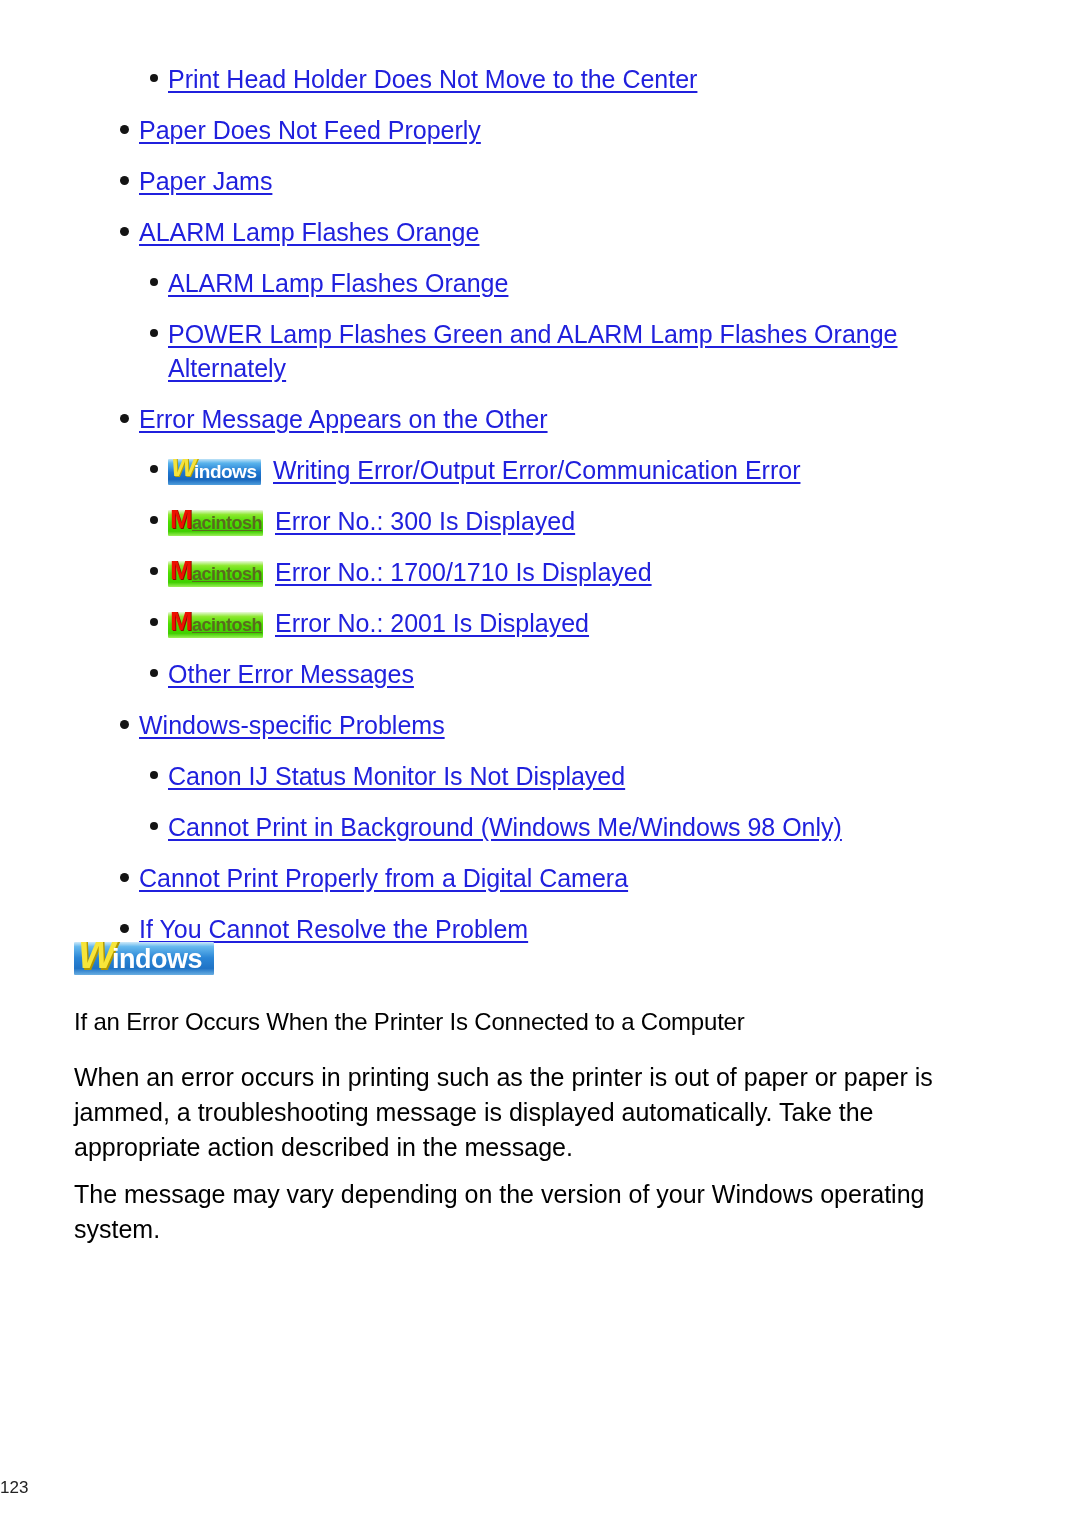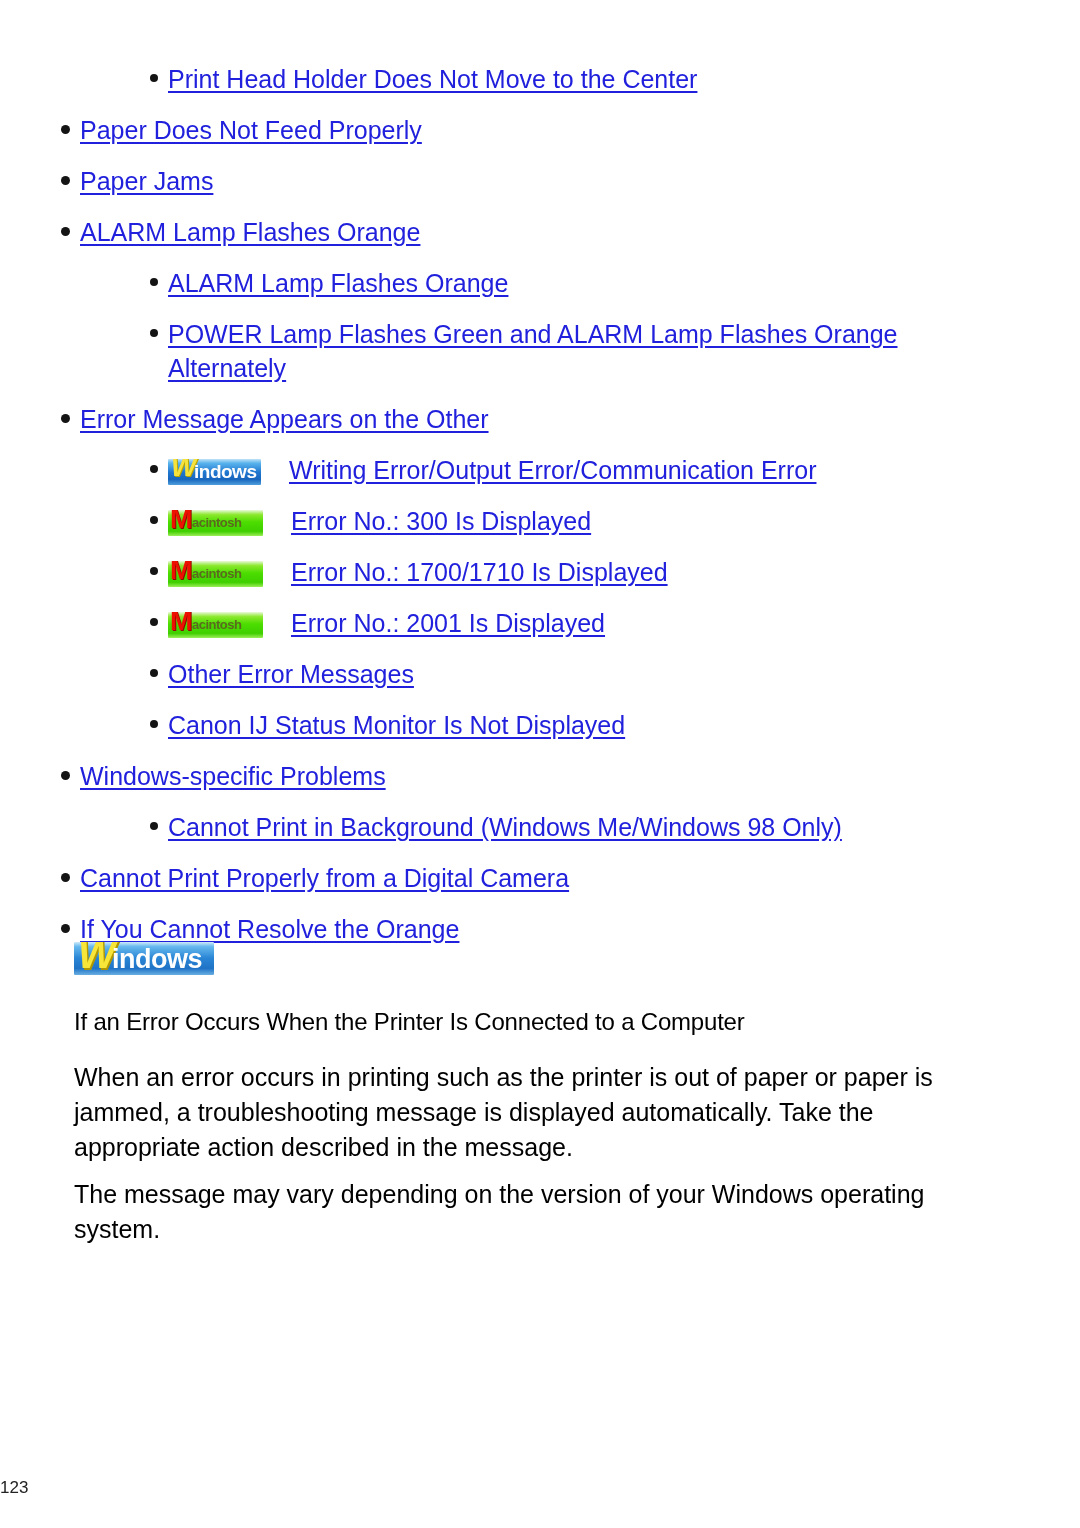--- a/index.html
+++ b/index.html
@@ -33,21 +33,21 @@
     width: 1080px;
   }
 
   .toc-item {
     display: flex;
     align-items: flex-start;
     margin-bottom: 17px;
   }
 
   
-  .lvl1 { padding-left: 61px; }
+  .lvl1 { padding-left: 120px; }
   .lvl2 { padding-left: 150px; }
 
   .bullet {
     flex: 0 0 auto;
     display: block;
     width: 9px;
     height: 9px;
     border-radius: 50%;
     background: #141414;
     margin-top: 12px;
@@ -64,21 +64,21 @@
     line-height: 34px;
     color: #2020dd;
     text-decoration: underline;
     text-underline-offset: 3px;
     cursor: pointer;
     max-width: 790px;
   }
 
   
   .with-badge .toc-link {
-    margin-left: 28px;
+    margin-left: 12px;
   }
   .with-badge {
     align-items: flex-start;
   }
 
   
   .badge {
     flex: 0 0 auto;
     display: inline-block;
     position: relative;
@@ -140,25 +140,26 @@
     font-weight: bold;
     line-height: 27px;
     color: #ee1100;
     text-shadow: 1px 1px 0 #8d0a00;
     letter-spacing: -1px;
   }
   .badge-mac .brest {
     position: absolute;
     left: 24px;
     top: 4px;
-    font-size: 13px;
+    font-size: 18px;
     font-weight: bold;
     line-height: 18px;
     color: #5a6b1f;
     letter-spacing: -0.5px;
+    text-decoration: underline;
   }
 
   
   .banner {
     position: absolute;
     left: 74px;
     top: 942px;
     width: 140px;
     height: 33px;
     overflow: hidden;
@@ -289,39 +290,39 @@
         <span class="badge badge-mac">
           <span class="bm">M</span>
           <span class="brest">acintosh</span>
         </span>
         <a class="toc-link">Error No.: 2001 Is Displayed</a>
       </div>
       <div class="toc-item lvl2">
         <span class="bullet"></span>
         <a class="toc-link">Other Error Messages</a>
       </div>
+      <div class="toc-item lvl1">
+        <span class="bullet"></span>
+        <a class="toc-link">Windows-specific Problems</a>
+      </div>
       <div class="toc-item lvl2">
         <span class="bullet"></span>
         <a class="toc-link">Canon IJ Status Monitor Is Not Displayed</a>
       </div>
-      <div class="toc-item lvl1">
-        <span class="bullet"></span>
-        <a class="toc-link">Windows-specific Problems</a>
-      </div>
       <div class="toc-item lvl2">
         <span class="bullet"></span>
         <a class="toc-link">Cannot Print in Background (Windows Me/Windows 98 Only)</a>
       </div>
       <div class="toc-item lvl1">
         <span class="bullet"></span>
         <a class="toc-link">Cannot Print Properly from a Digital Camera</a>
       </div>
       <div class="toc-item lvl1">
         <span class="bullet"></span>
-        <a class="toc-link">If You Cannot Resolve the Orange</a>
+        <a class="toc-link">If You Cannot Resolve the Problem</a>
       </div>
     </div>
 
   <div class="banner">
     <span class="bw">W</span>
     <span class="brest">indows</span>
   </div>
 
   <div class="section-heading">If an Error Occurs When the Printer Is Connected to a Computer</div>
 

